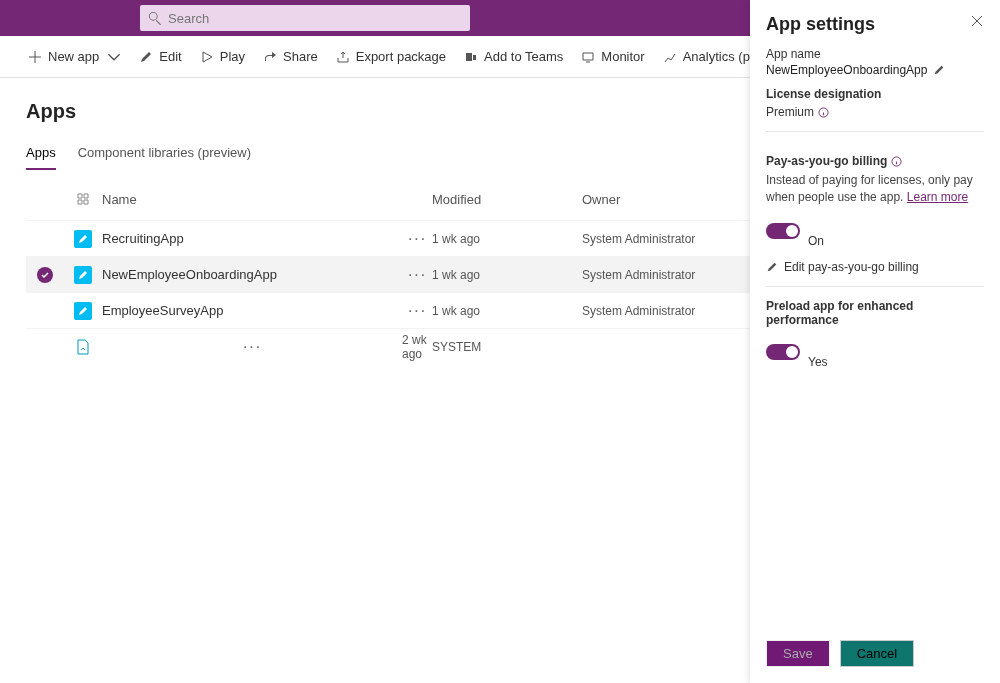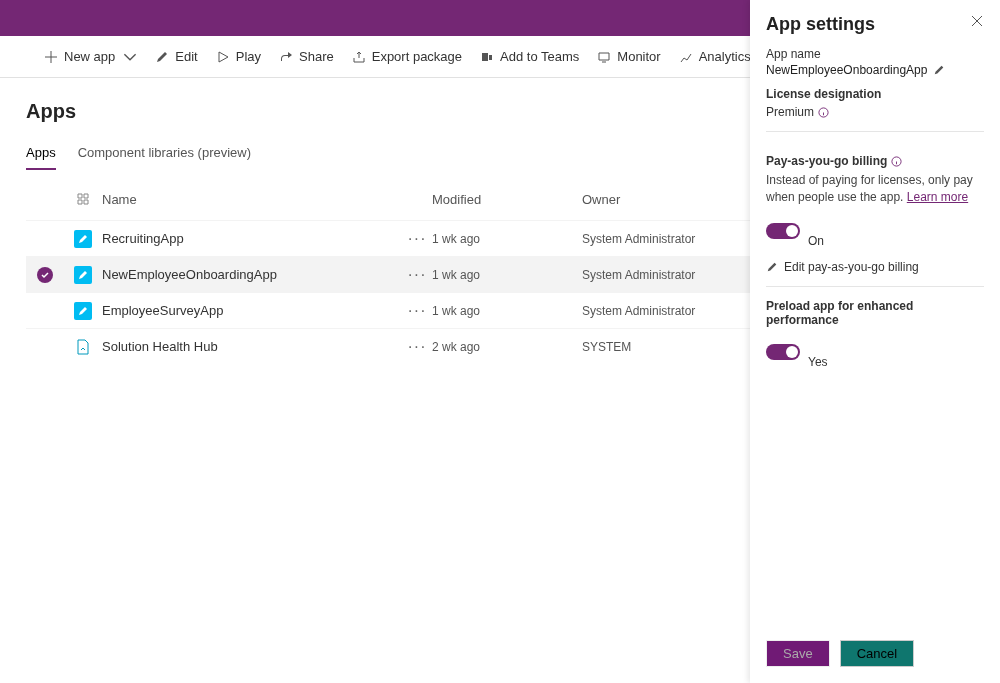--- a/index.html
+++ b/index.html
@@ -10,21 +10,21 @@
     .search-wrap { margin-left: 130px; width: 330px; height: 26px; background: #ecd6ec; border-radius: 2px; display: flex; align-items: center; padding: 0 8px; }
     .search-wrap svg { width: 14px; height: 14px; fill: #666; flex: none; }
     .search-wrap input { border: none; background: transparent; outline: none; font-size: 13px; color: #333; margin-left: 6px; width: 100%; }
     .env-block { margin-left: auto; display: flex; align-items: center; gap: 8px; opacity: .9; }
     .env-block svg { width: 14px; height: 14px; fill: #fff; }
     .env-text { line-height: 1.1; font-size: 11px; }
     .env-text .l1 { opacity: .8; }
     .env-text .l2 { font-size: 12px; }
 
     
-    .cmdbar { height: 42px; border-bottom: 1px solid #e1e1e1; display: flex; align-items: center; padding: 0 18px 0 44px; gap: 18px; font-size: 13px; color: #333; }
+    .cmdbar { height: 42px; border-bottom: 1px solid #e1e1e1; display: flex; align-items: center; padding: 0 18px 0 28px; gap: 18px; font-size: 13px; color: #333; }
     .cmdbar .cmd { display: flex; align-items: center; gap: 6px; cursor: pointer; }
     .cmdbar svg { width: 14px; height: 14px; fill: #555; }
     .cmd.new svg { fill: none; stroke: #555; stroke-width: 1; }
     .chev { margin-left: 2px; }
 
     
     .page { padding: 22px 26px 0 26px; }
     .page-title { font-size: 20px; font-weight: 600; color: #252525; }
     .tabs { margin-top: 22px; display: flex; gap: 22px; font-size: 13px; }
     .tab { padding-bottom: 8px; color: #555; cursor: pointer; }
@@ -75,20 +75,26 @@
 
     .panel-foot { padding: 12px 16px 16px 16px; display: flex; gap: 10px; }
     .btn { font-size: 13px; padding: 5px 16px; border: 1px solid #ccc; background: #0f766e; cursor: pointer; }
     .btn.save { background: #701a75; color: #aaa; border-color: #eee; cursor: default; }
     .page-title-h { margin-top: 8px; font-weight:600; font-size:12px; }
   </style>
 </head>
 <body>
 
 <div class="topbar">
+  <div class="search-wrap">
+    <svg viewBox="0 0 16 16">
+        <path d="M11 6a5 5 0 1 0-10 0 5 5 0 0 0 10 0zm-1.2 4.4 5 5-0.8 0.8-5-5zM6 2a4 4 0 1 1 0 8 4 4 0 0 1 0-8z"></path>
+      </svg>
+    <input placeholder="Search" style="">
+  </div>
   <div class="env-block">
     <svg viewBox="0 0 16 16">
         <path d="M8 1a7 7 0 1 0 0 14A7 7 0 0 0 8 1zm0 1a6 6 0 0 1 0 12A6 6 0 0 1 8 2zm-4 3h8v1H4zm0 3h8v1H4zm0 3h8v1H4z"></path>
       </svg>
     <div class="env-text">
       <div class="l1">Environ</div>
       <div class="l2">Huma</div>
     </div>
   </div>
 </div>
@@ -225,21 +231,20 @@
         <div class="trow">
           <div class="select-cell"></div>
           <div class="icon-cell">
             <div class="app-icon doc">
               <svg viewBox="0 0 18 18">
                 <path d="M4 2h7l3 3v11H4z" fill="none" stroke="#0099bc"></path>
                 <path d="M7 12l2-2 2 2" fill="none" stroke="#0099bc"></path>
               </svg>
             </div>
           </div>
-          <div>Solution Health Hub</div>
           <div class="more">···</div>
           <div class="modified">2 wk ago</div>
           <div class="owner">SYSTEM</div>
         </div>
       </div>
   </div>
 </div>
 
 <div class="panel">
   <div class="panel-head">

